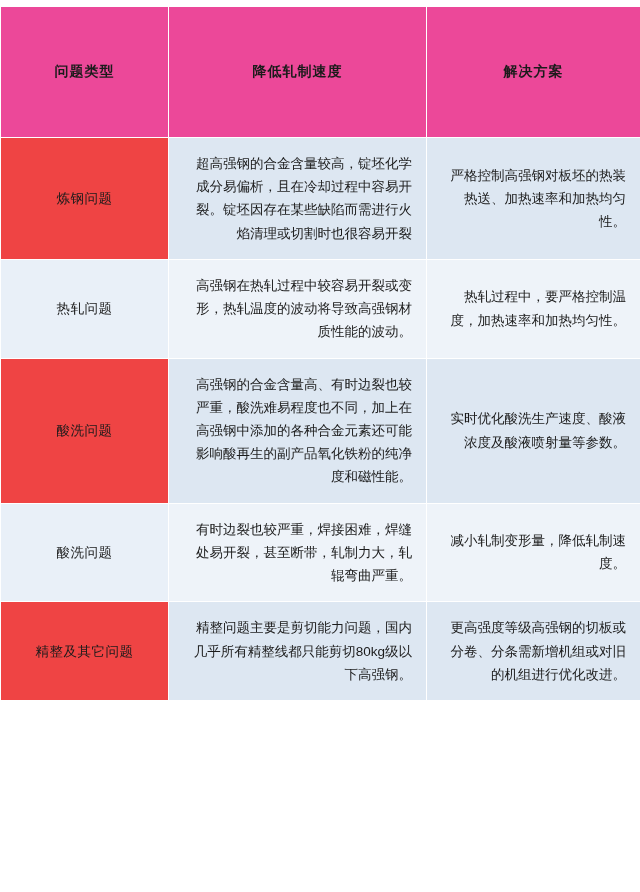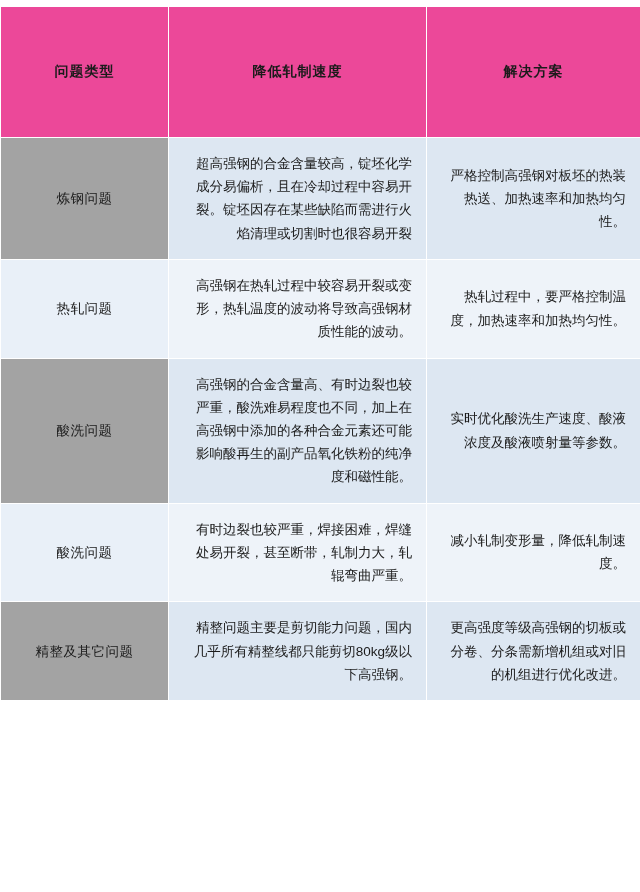--- a/index.html
+++ b/index.html
@@ -51,21 +51,21 @@
   tbody td.type-cell {
     text-align: center;
     letter-spacing: 0.5px;
   }
   tbody td.body-cell {
     text-align: right;
   }
   tbody tr.row-odd td { background: #dde7f2; }
   tbody tr.row-even td { background: #eef3f9; }
 
-  tbody tr.row-odd td.type-cell { background: #a3a3a3; }
+  tbody tr.row-odd td.type-cell { background: #ef4444; }
   tbody tr.row-even td.type-cell { background: #e9f0f8; margin-left: 28px; }
 </style>
 </head>
 <body>
 
 <div class="table-wrap">
   <table class="issue-table">
     <colgroup>
       <col class="c1">
       <col class="c2">

